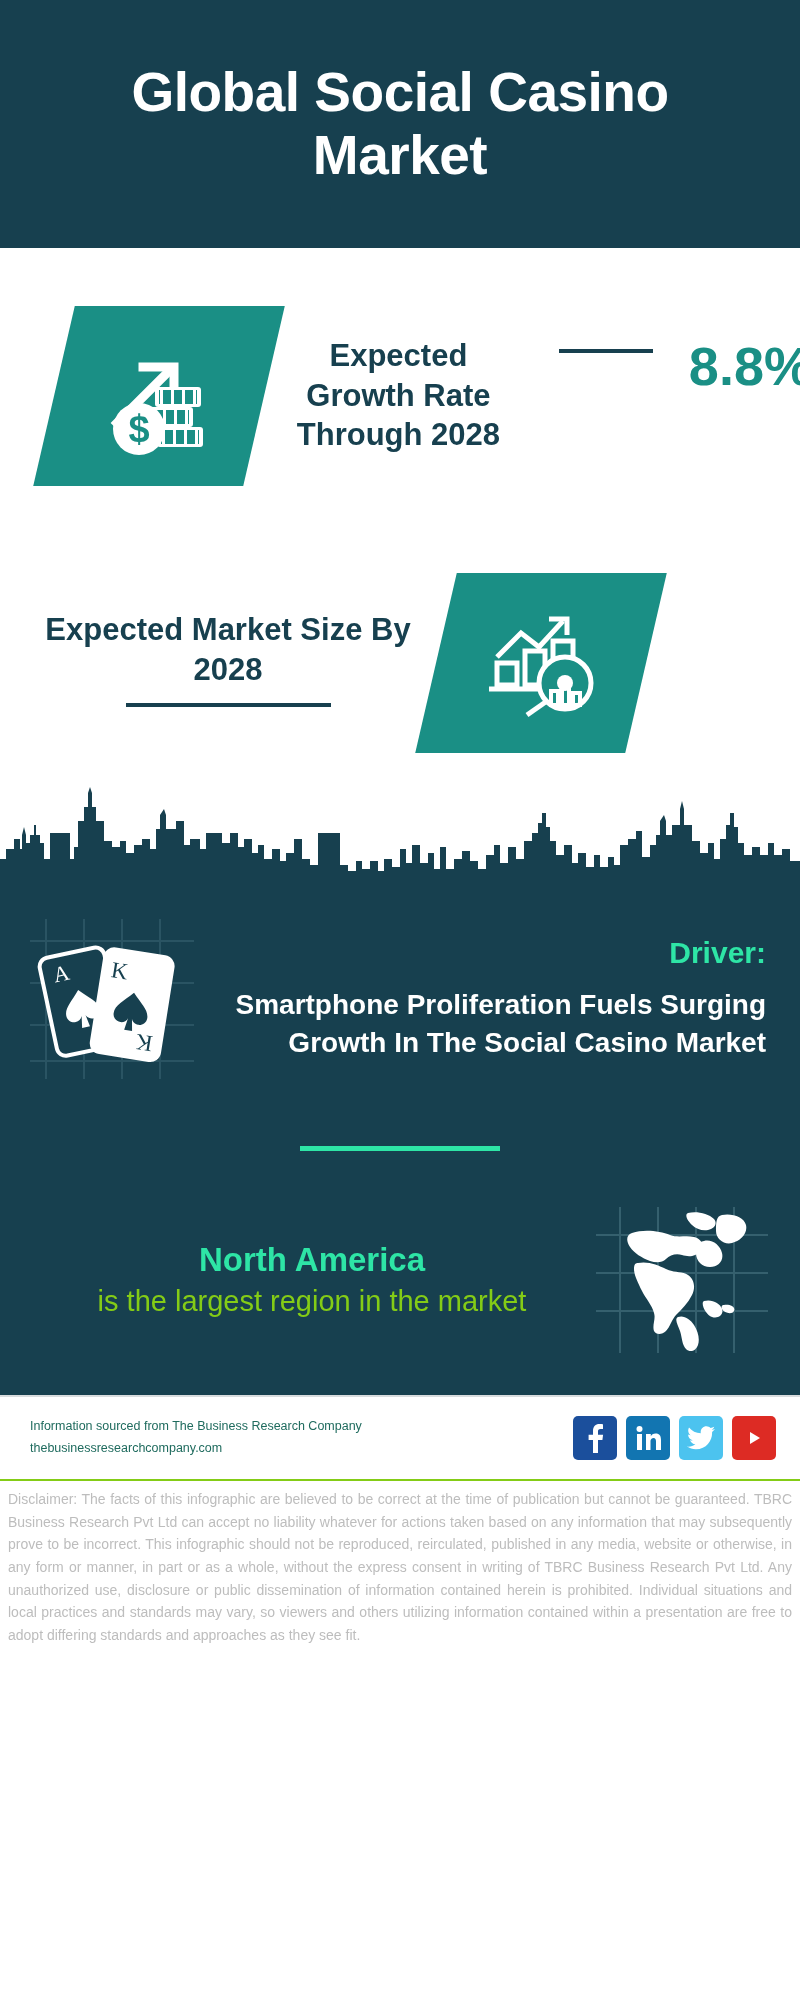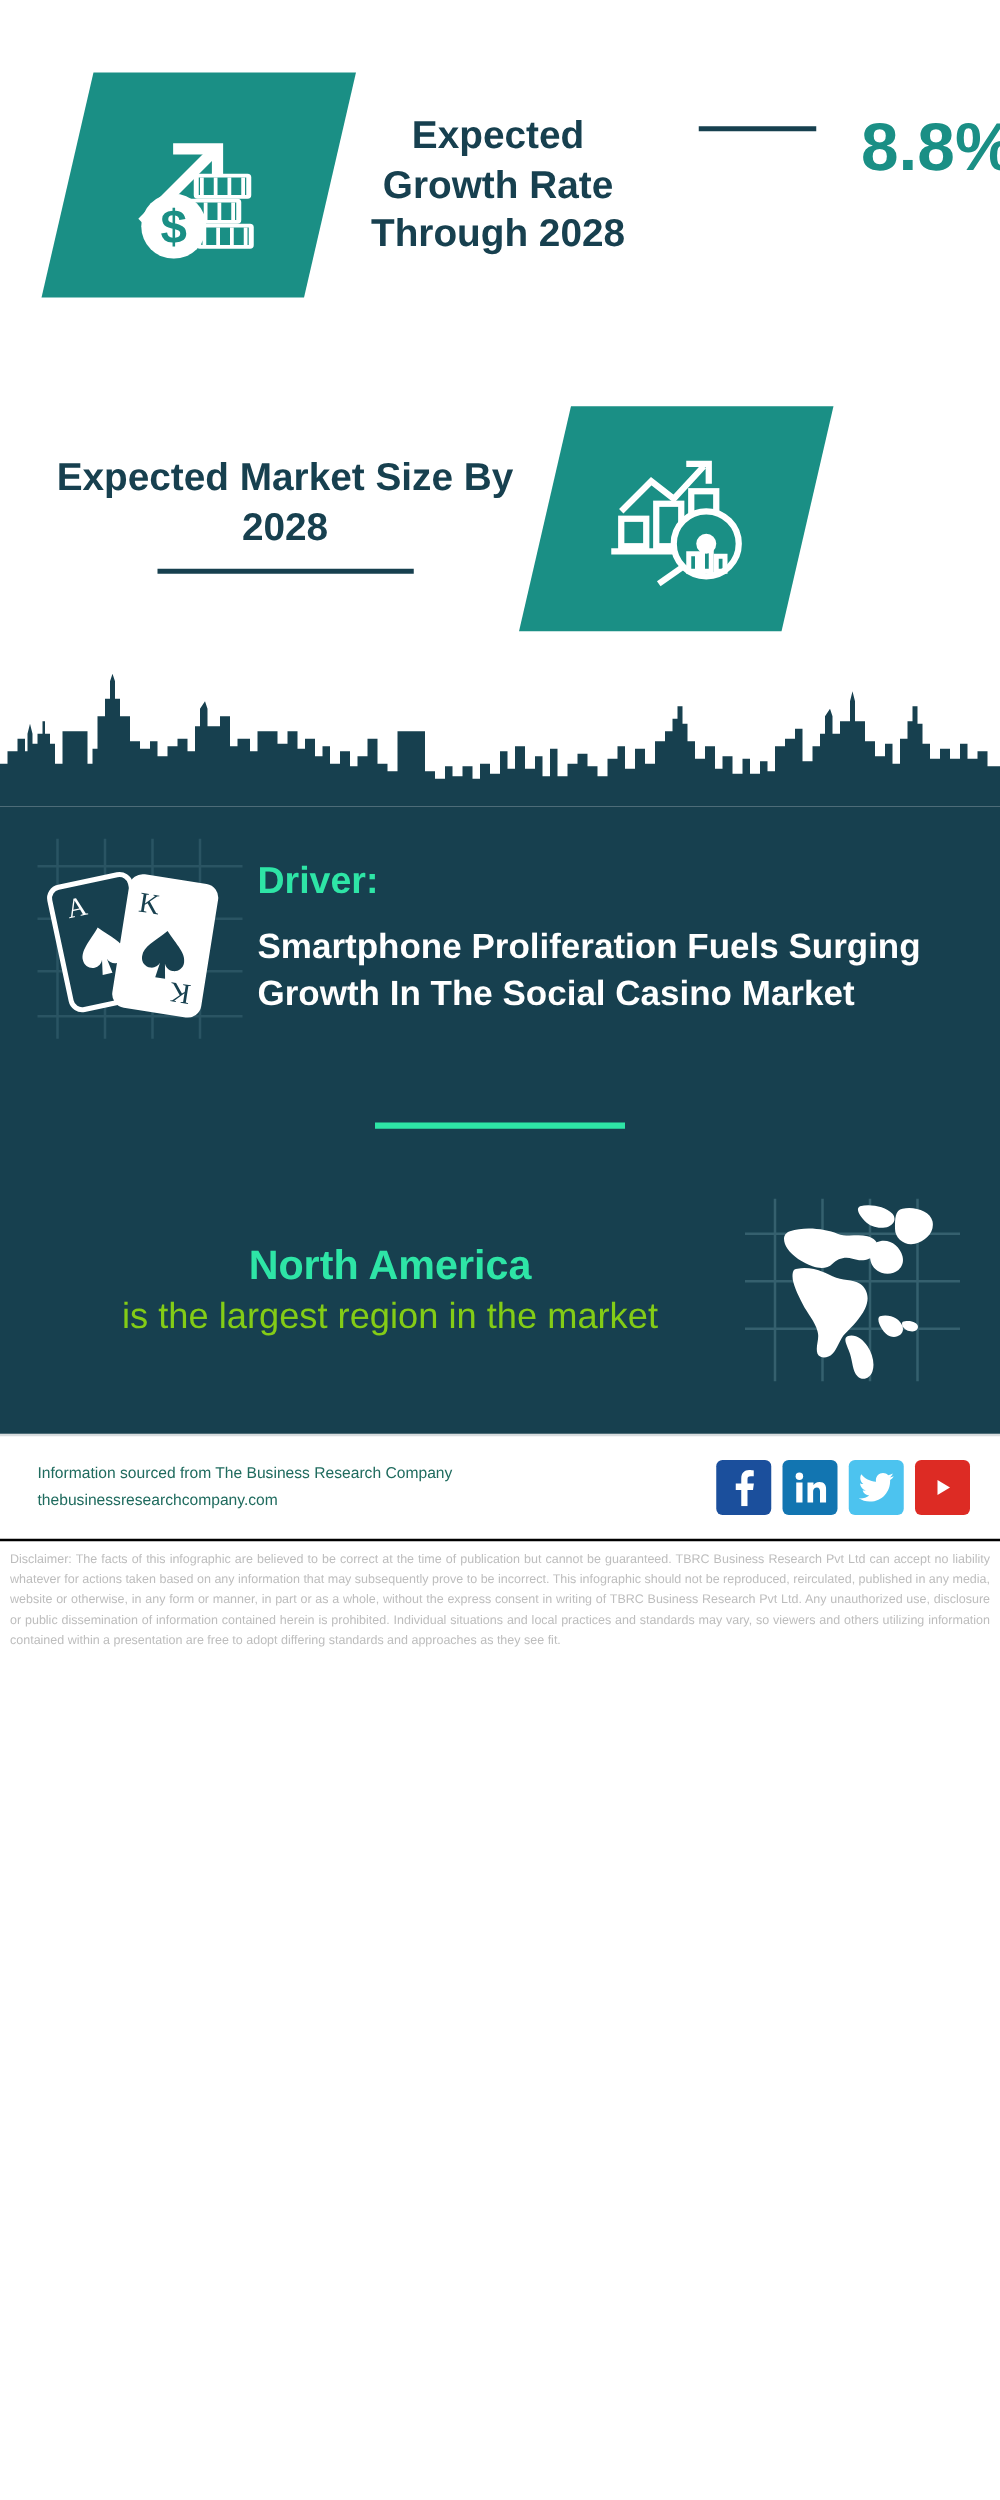--- a/index.html
+++ b/index.html
@@ -106,21 +106,21 @@
     align-items: center;
     padding: 18px 22px 0 22px;
   }
   .cards-icon-box {
     position: relative;
     width: 180px; height: 175px;
     flex: none;
   }
   .driver-text {
     flex: 1;
-    text-align: left;
+    text-align: right;
     padding: 0 12px 0 4px;
   }
   .driver-heading {
     color: #2EE5A6;
     font-size: 30px;
     font-weight: bold;
     margin-bottom: 16px;
   }
   .driver-body {
     color: #ffffff;
@@ -186,33 +186,36 @@
   }
   .soc-fb { background:#1B4F9C; }
   .soc-li { background:#1275B1; }
   .soc-tw { background:#4CC3EF; }
   .soc-yt { background:#DD2B24; }
 
   
   .disclaimer {
     width: 800px;
     background: #ffffff;
-    border-top: 2px solid #000000;
+    border-top: 2px solid #84cc16;
     padding: 7px 8px 8px 8px;
     color: #bdbdbd;
-    font-size: 10px;
+    font-size: 14px;
     line-height: 1.62;
     text-align: justify;
   }
 </style>
 </head>
 <body>
 
 <div class="page">
 
+  <div class="header">
+    <div class="header-title">Global Social Casino Market</div>
+  </div>
 
   <div class="stat-block-1">
     <div class="para-icon icon-slot-1">
       <svg width="128" height="118" viewBox="0 0 128 118" fill="none">
 
         <path d="M22 86 L74 34" stroke="#fff" stroke-width="9" stroke-linecap="square"></path>
         <path d="M48 30 H79 V61" stroke="#fff" stroke-width="9" fill="none" stroke-linecap="square" stroke-linejoin="miter"></path>
 
         <rect x="60" y="50" width="46" height="20" rx="3" fill="#fff"></rect>
         <rect x="64" y="53" width="38" height="14" fill="#1A8F85"></rect>

